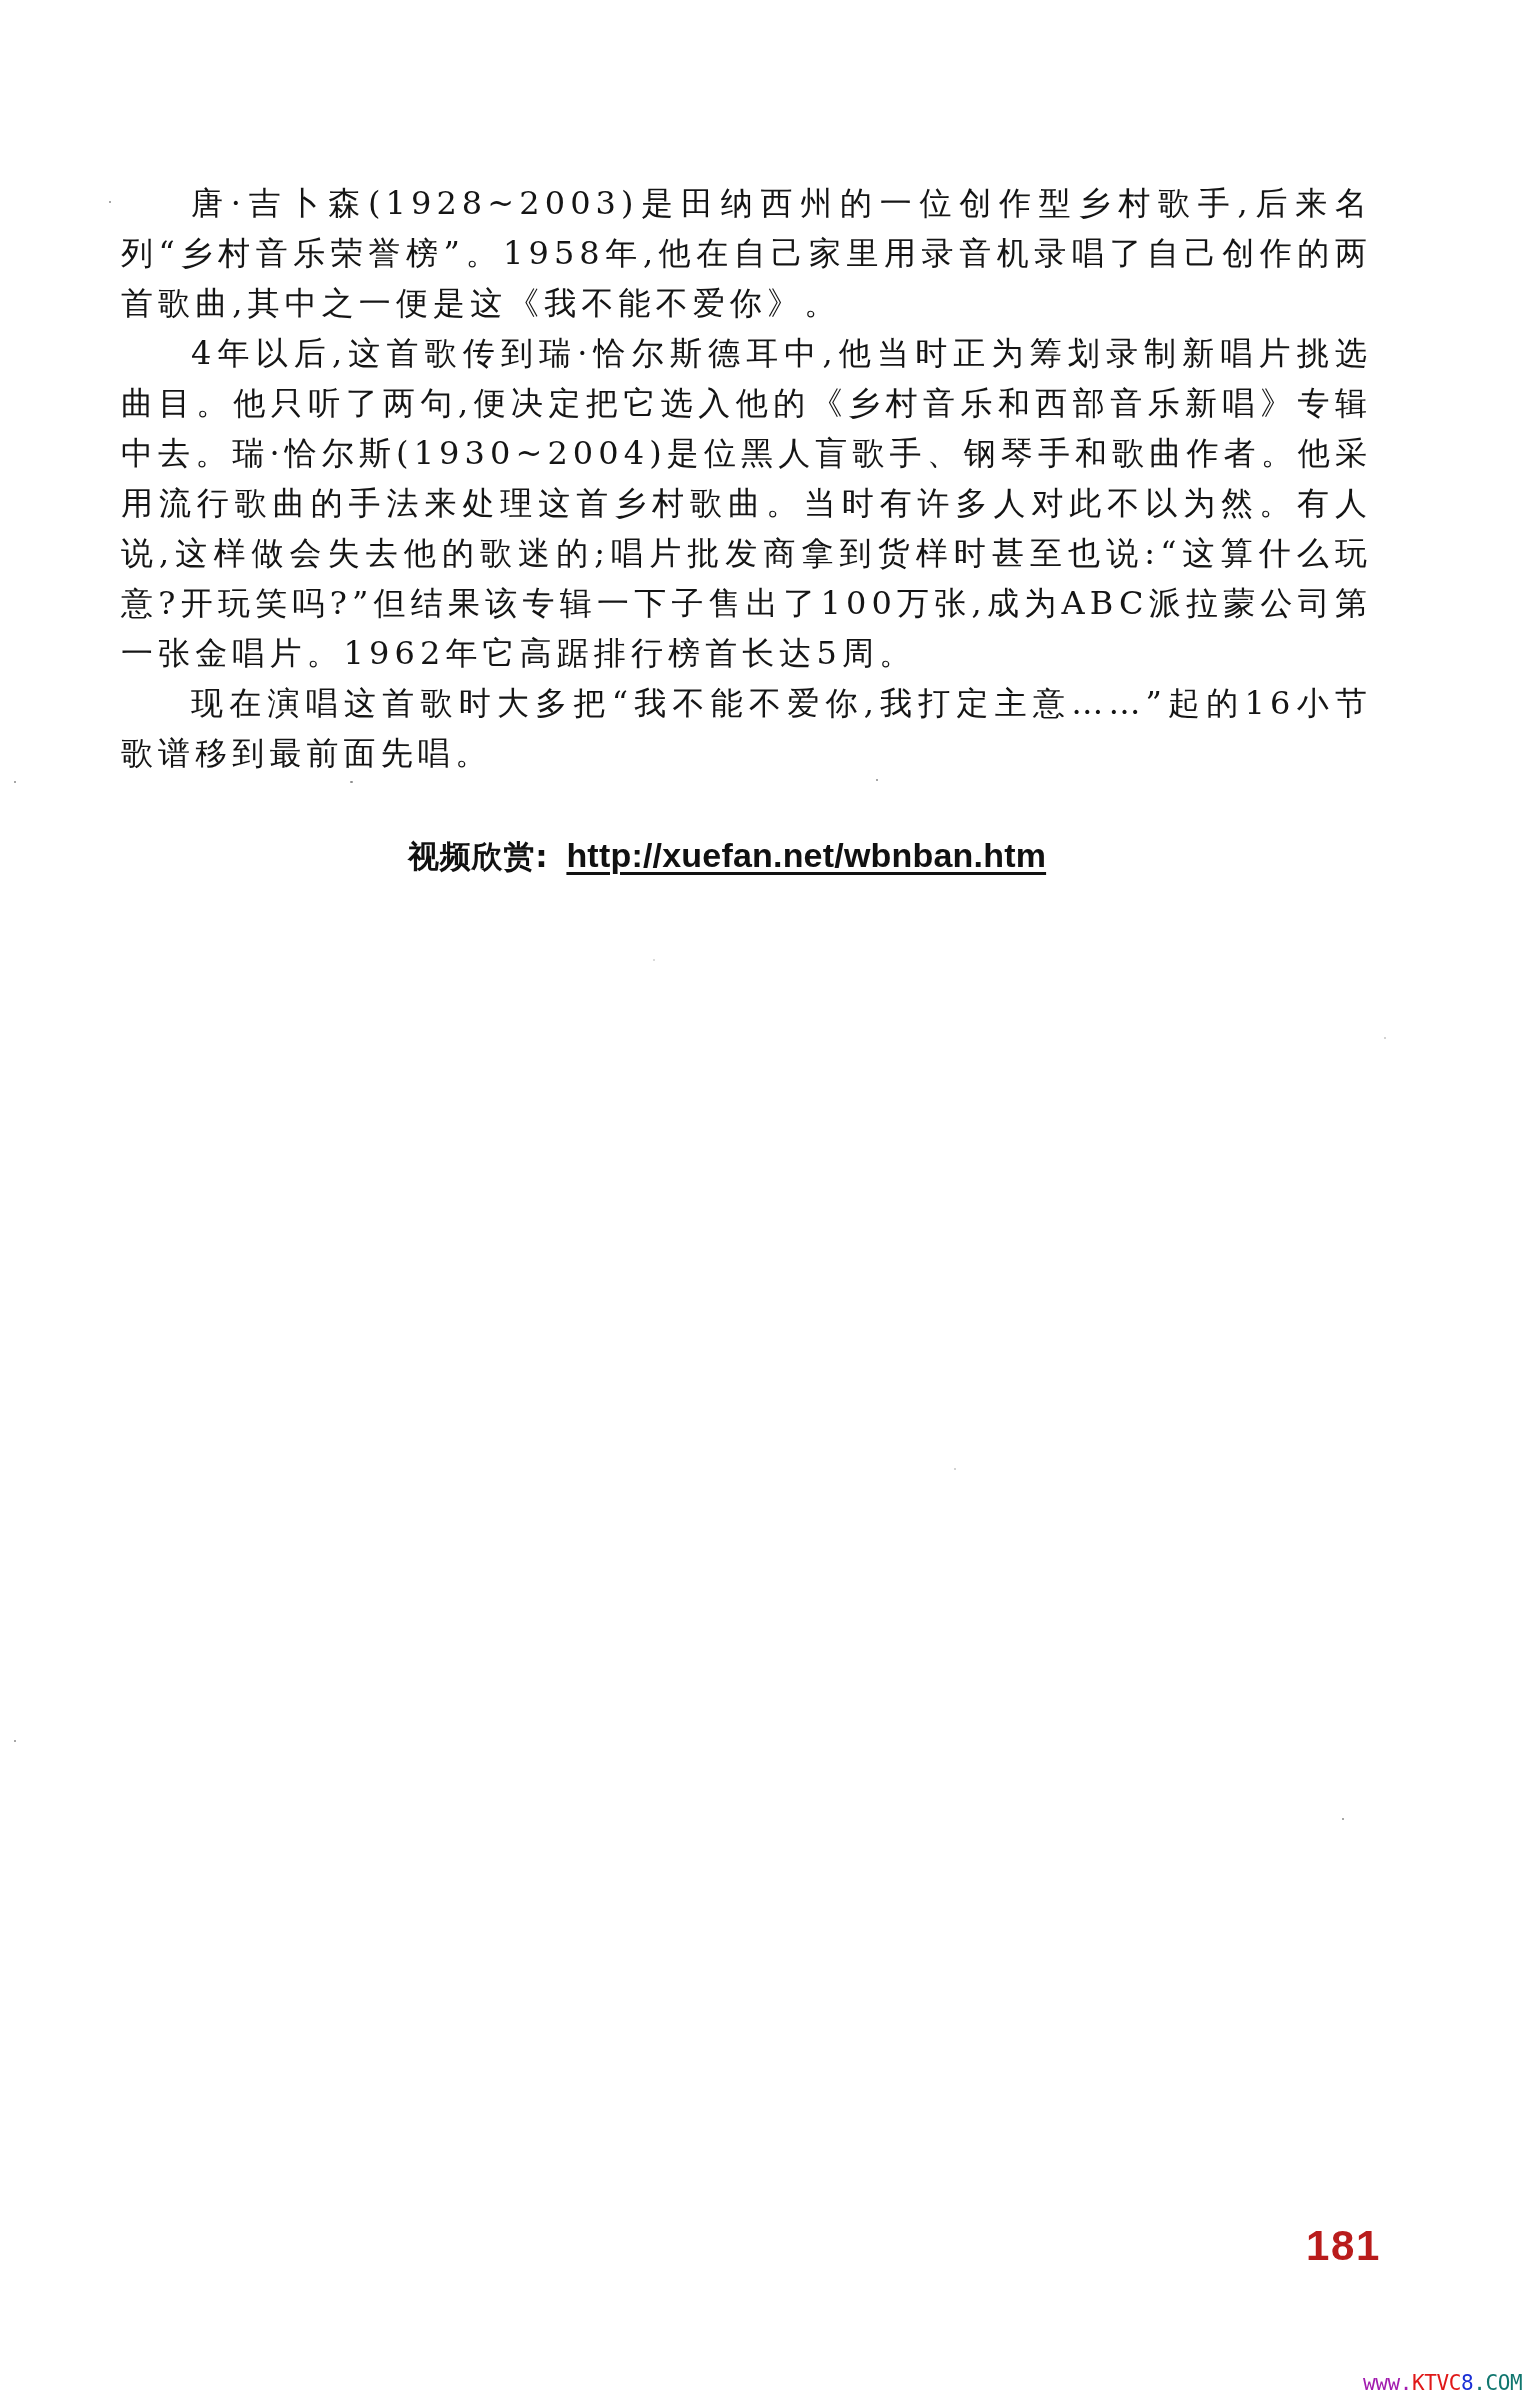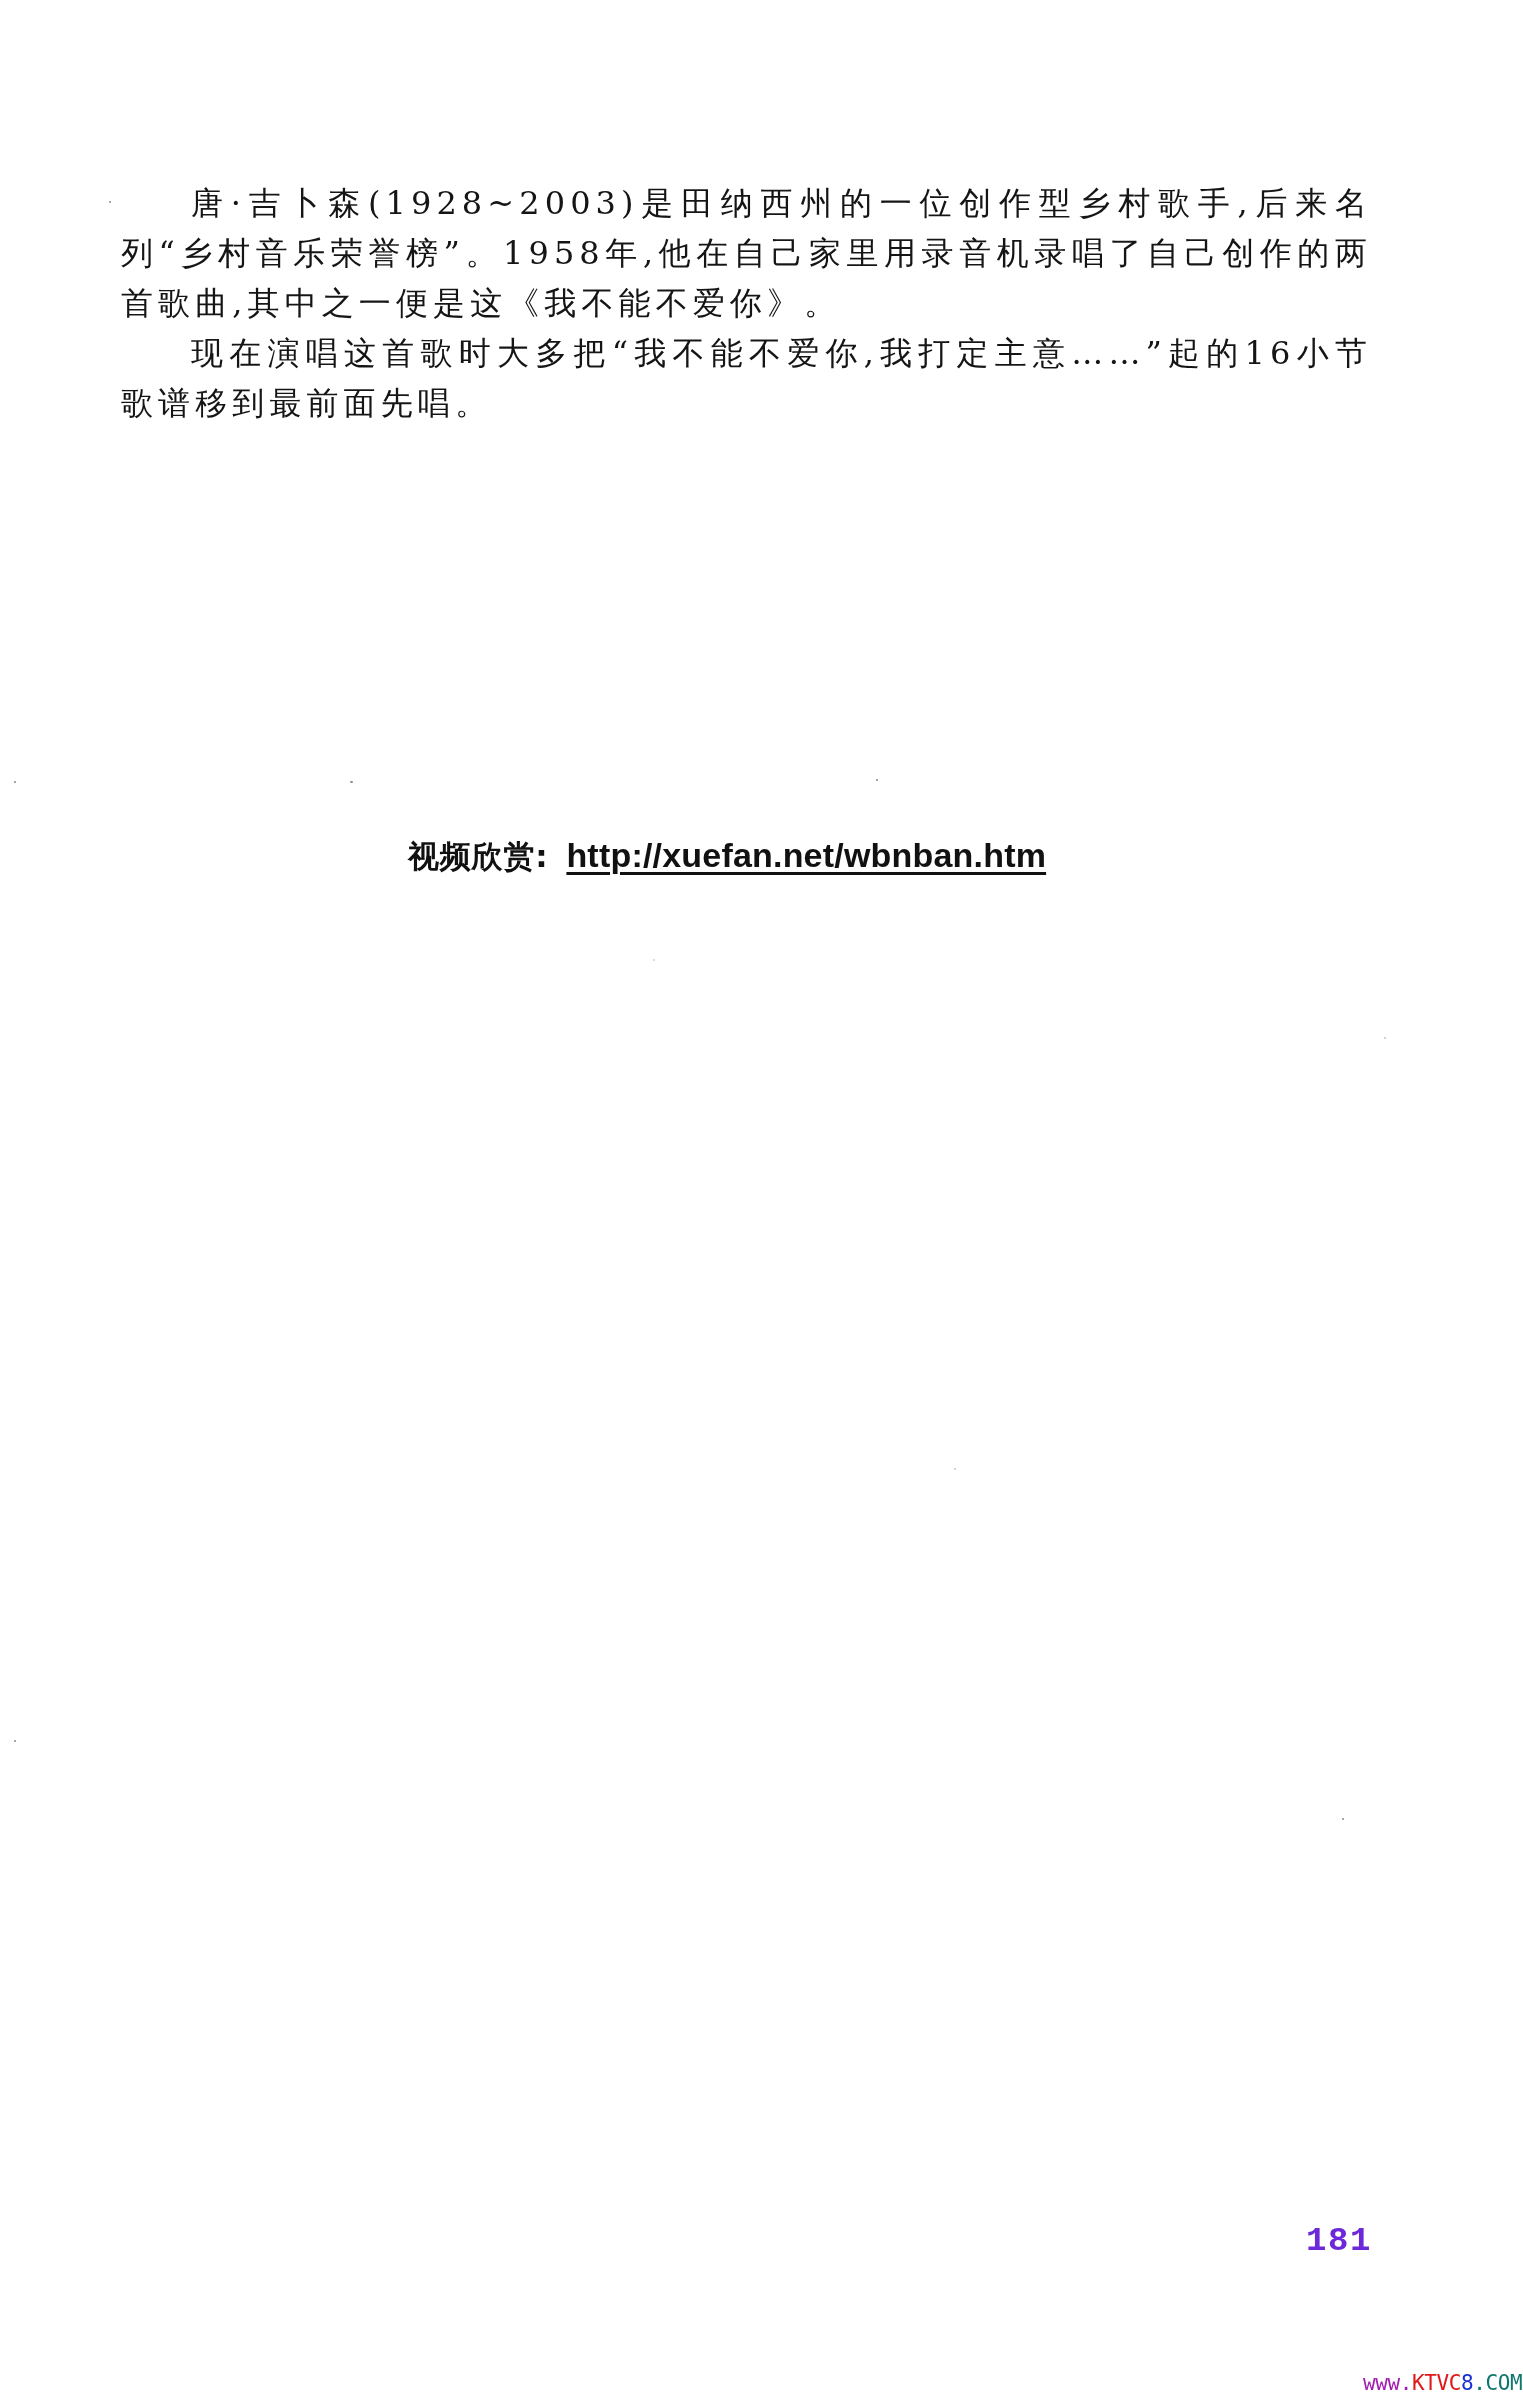--- a/index.html
+++ b/index.html
@@ -64,24 +64,24 @@
       text-decoration: underline;
       text-decoration-thickness: 3.1px;
       text-underline-offset: 4.7px;
       margin-left: 18px;
       letter-spacing: 0.2px;
     }
     .page-number {
       position: absolute;
       left: 1306px;
       top: 2222px;
-      font-family: Liberation Mono, monospace;
+      font-family: Liberation Sans, sans-serif;
       font-weight: bold;
-      font-size: 34px;
-      color: #6d28d9;
+      font-size: 42px;
+      color: #b91c1c;
       letter-spacing: 1.6px;
     }
     .watermark {
       position: absolute;
       left: 1363px;
       top: 2371px;
       font-family: "DejaVu Sans Mono", monospace;
       font-size: 21px;
       letter-spacing: -0.4px;
       white-space: nowrap;
@@ -94,20 +94,21 @@
       border-radius: 50%;
     }
   </style>
 </head>
 <body>
 
 <div class="page">
 
   <div class="body-text">
     <p>唐·吉卜森(1928~2003)是田纳西州的一位创作型乡村歌手,后来名列“乡村音乐荣誉榜”。1958年,他在自己家里用录音机录唱了自己创作的两首歌曲,其中之一便是这《我不能不爱你》。</p>
+    <p>4年以后,这首歌传到瑞·恰尔斯德耳中,他当时正为筹划录制新唱片挑选曲目。他只听了两句,便决定把它选入他的《乡村音乐和西部音乐新唱》专辑中去。瑞·恰尔斯(1930~2004)是位黑人盲歌手、钢琴手和歌曲作者。他采用流行歌曲的手法来处理这首乡村歌曲。当时有许多人对此不以为然。有人说,这样做会失去他的歌迷的;唱片批发商拿到货样时甚至也说:“这算什么玩意?开玩笑吗?”但结果该专辑一下子售出了100万张,成为ABC派拉蒙公司第一张金唱片。1962年它高踞排行榜首长达5周。</p>
     <p>现在演唱这首歌时大多把“我不能不爱你,我打定主意……”起的16小节歌谱移到最前面先唱。</p>
   </div>
 
   <div class="link-line">
     <span class="link-label">视频欣赏:</span>
     <span class="link-url">http://xuefan.net/wbnban.htm</span>
   </div>
 
   <div class="page-number">181</div>
 

